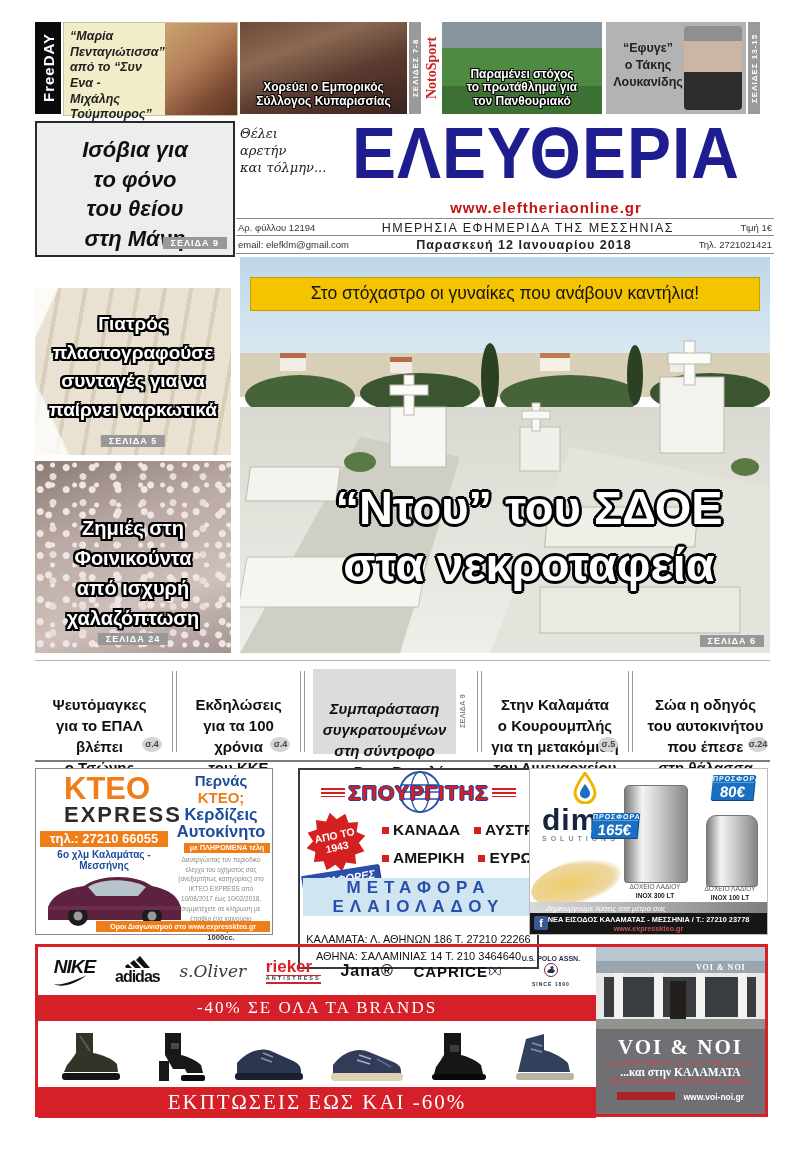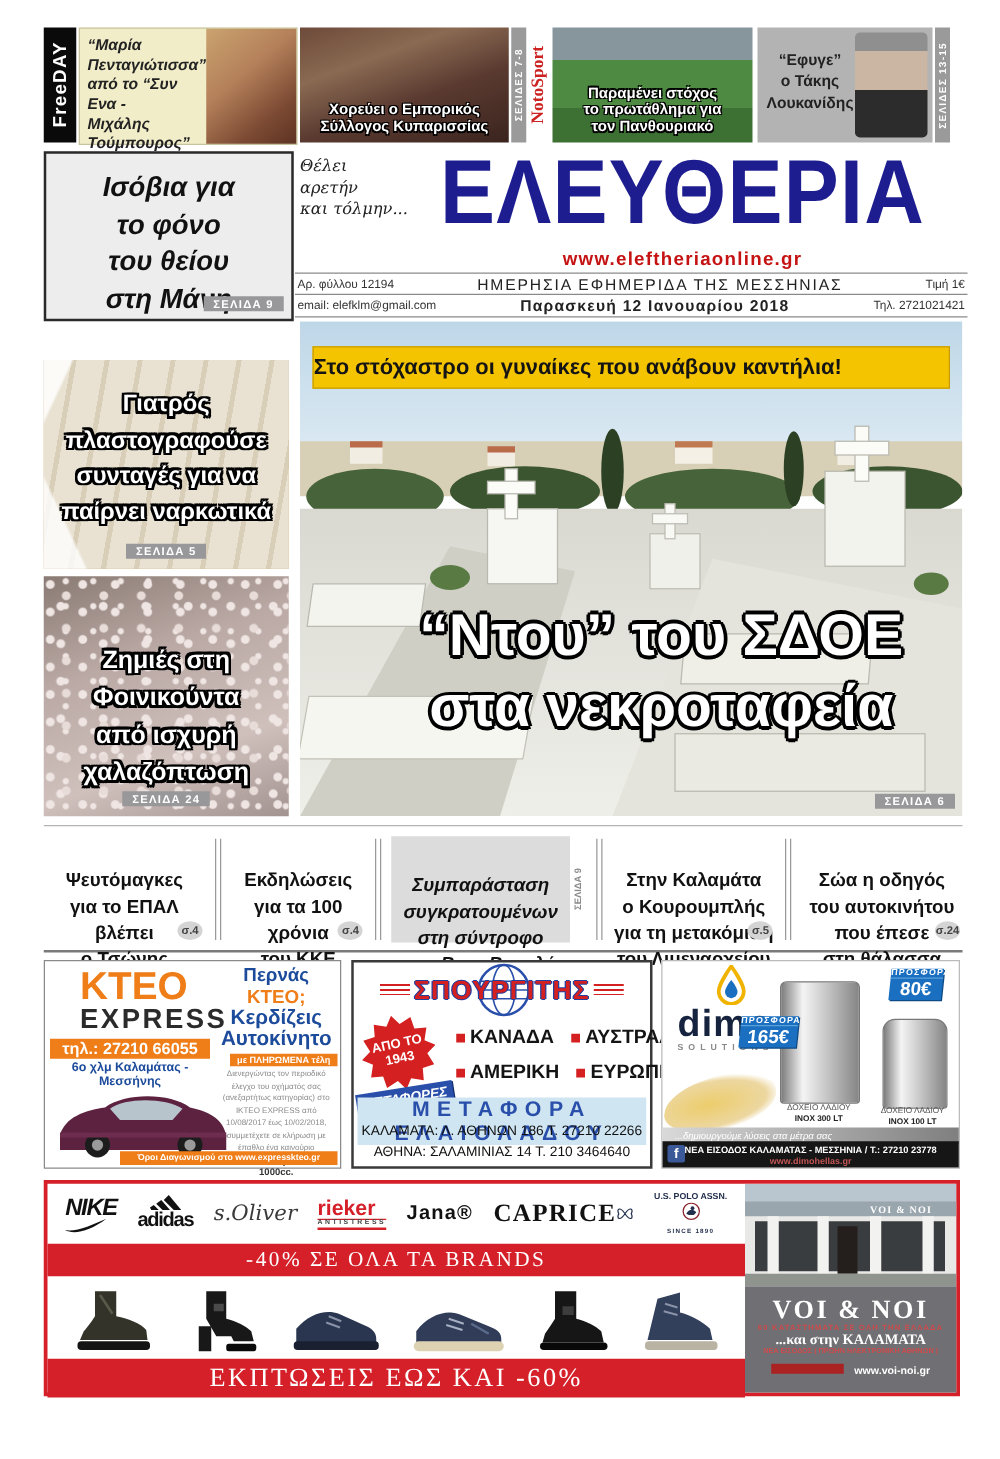--- a/index.html
+++ b/index.html
@@ -45,21 +45,21 @@
      radial-gradient(circle at 20% 30%,#efe6e4 0 3px,transparent 4px),
      radial-gradient(circle at 60% 60%,#e8dcd9 0 3px,transparent 4px),
      radial-gradient(circle at 80% 20%,#efe6e4 0 2px,transparent 3px),
      radial-gradient(circle at 40% 80%,#efe6e4 0 3px,transparent 4px),
      linear-gradient(160deg,#8a7a74 0%,#baa9a4 35%,#cfc0bc 70%,#a39390 100%);
      background-size:26px 22px,30px 26px,22px 20px,34px 30px,100% 100%;}
   .ovl{position:absolute;left:0;right:0;text-align:center;font-weight:900;font-size:20px;line-height:1.5;}
   .cbadge{position:absolute;bottom:8px;left:50%;transform:translateX(-50%);}
   
   .kicker{position:absolute;left:10px;right:10px;top:20px;height:32px;background:#f4c400;border:1px solid #c79c00;
-     color:#141414;font-weight:700;font-size:17.5px;line-height:31px;}
+     color:#141414;font-weight:400;font-size:17.5px;text-align:center;line-height:31px;}
   .headline{position:absolute;left:0;right:0;top:222px;text-align:center;font-weight:900;font-size:47px;line-height:1.22;
      text-shadow:-2px -2px 0 #000,2px -2px 0 #000,-2px 2px 0 #000,2px 2px 0 #000,0 -3px 0 #000,0 3px 0 #000,-3px 0 0 #000,3px 0 0 #000;color:#fff;padding-left:48px;}
   
   .briefs{display:flex;align-items:stretch;border-top:1px solid #b5b5b5;border-bottom:2px solid #7a7a7a;padding:8px 0 6px 0;box-sizing:border-box;}
   .brief{position:relative;font-weight:bold;font-size:15px;line-height:1.4;text-align:center;padding-top:4px;}
   .brief .pg{position:absolute;right:2px;bottom:2px;background:#d4d4d4;color:#444;font-size:9px;font-weight:bold;
      width:20px;height:15px;line-height:15px;border-radius:50%;text-align:center;}
   .brief.gray{background:#dcdcdc;font-style:italic;padding:8px 6px 0 6px;}
   .vsep{width:3px;border-left:1px solid #9a9a9a;border-right:1px solid #9a9a9a;margin:2px 8px;}
   .vlabel{color:#8a8a8a;font-size:7.5px;font-weight:bold;}
@@ -113,21 +113,21 @@
   .bottomad{border:3px solid #d5202a;box-sizing:border-box;}
   .logos{display:flex;align-items:center;justify-content:space-around;height:48px;padding:0 6px;}
   .redbar{background:#d5202a;color:#fff;font-family:"Liberation Serif",serif;text-align:center;letter-spacing:2px;}
   .shoes{display:flex;align-items:flex-end;justify-content:space-around;height:60px;padding:2px 8px 4px 8px;}
   .lg-nike{font-weight:900;font-style:italic;font-size:19px;letter-spacing:-1px;}
   .lg-adidas{font-weight:900;font-size:16px;letter-spacing:-1px;}
   .lg-soliver{font-family:"DejaVu Serif",serif;font-style:italic;font-size:17px;color:#3a3a3a;}
   .lg-rieker{color:#d5202a;font-weight:900;font-size:17px;border-bottom:2px solid #d5202a;line-height:1;}
   .lg-rieker small{display:block;color:#444;font-size:5.5px;letter-spacing:2px;border-top:1px solid #d5202a;font-weight:bold;}
   .lg-jana{font-weight:900;font-size:16px;letter-spacing:1px;}
-  .lg-caprice{font-family:Liberation Serif, serif;font-weight:bold;font-size:20px;letter-spacing:1px;}
+  .lg-caprice{font-family:Liberation Sans, sans-serif;font-weight:bold;font-size:15px;letter-spacing:1px;}
   .lg-uspolo{font-family:Liberation Sans, sans-serif;font-weight:bold;font-size:7px;color:#23304d;text-align:center;line-height:1.3;}
   .voigray{background:#6f6f74;text-align:center;color:#fff;}
   .voi-name{font-family:"Liberation Serif",serif;font-weight:900;font-size:21px;letter-spacing:2px;}
   .voi-l1{color:#d04b4b;font-size:6px;font-weight:bold;letter-spacing:1px;}
   .voi-l2{font-family:"Liberation Serif",serif;font-weight:900;font-size:11.5px;}
   .voi-l3{color:#d04b4b;font-size:5.8px;font-weight:bold;}
   .voi-l4{font-size:8.5px;font-weight:900;}
   .voi-phone{display:inline-block;width:58px;height:8px;background:#a22;vertical-align:middle;margin-right:4px;}
 </style>
 </head>
@@ -341,21 +341,21 @@
         <b>ΚΤΕΟ;</b></div>
       <div class="h2 pre">Κερδίζεις
 Αυτοκίνητο</div>
       <div class="obar" style="font-size:7.3px;height:10px;line-height:10px;margin-top:2px;margin-left:12px;">με ΠΛΗΡΩΜΕΝΑ τέλη κυκλοφορίας!</div>
       <div class="small">Διενεργώντας τον περιοδικό έλεγχο του οχήματός σας (ανεξαρτήτως κατηγορίας) στο ΙΚΤΕΟ EXPRESS από 10/08/2017 έως 10/02/2018, συμμετέχετε σε κλήρωση με έπαθλο ένα καινούριο</div>
       <div class="prize">Mitsubishi Space Star 1000cc.</div>
     </div>
     <div class="abs obar" style="left:60px;right:2px;bottom:2px;height:11px;font-size:7px;line-height:11px;">Όροι Διαγωνισμού στο www.expresskteo.gr</div>
   </div>
 
-  <div class="abs ad spour" style="left:281px;top:768px;width:241px;height:167px;">
+  <div class="abs ad spour" style="left:298px;top:768px;width:241px;height:201px;">
     <svg class="abs" style="left:98px;top:0px;" width="44" height="44" viewBox="0 0 44 44">
       <circle cx="22" cy="22" r="20" fill="#fff" stroke="#2a4faa" stroke-width="2"></circle>
       <ellipse cx="22" cy="22" rx="9" ry="20" fill="none" stroke="#2a4faa" stroke-width="1.3"></ellipse>
       <line x1="3" y1="15" x2="41" y2="15" stroke="#2a4faa" stroke-width="1.3"></line>
       <line x1="3" y1="29" x2="41" y2="29" stroke="#2a4faa" stroke-width="1.3"></line>
       <line x1="2" y1="22" x2="42" y2="22" stroke="#2a4faa" stroke-width="1.3"></line>
     </svg>
     <div style="margin-top:11px;position:relative;">
       <span class="wing"></span><span class="sname">ΣΠΟΥΡΓΙΤΗΣ</span><span class="wing"></span>
     </div>
@@ -420,21 +420,21 @@
     </div>
     <div class="abs dcap" style="left:168px;top:116px;width:64px;">
       <span>ΔΟΧΕΙΟ ΛΑΔΙΟΥ</span><br>
       <b>INOX 100 LT</b><br>
       <span style="font-size:5px;">(ΠΕΡΙΛΑΜΒΑΝΕΤΑΙ Φ.Π.Α.)</span>
     </div>
     <div class="dslogan">...δημιουργούμε λύσεις στα μέτρα σας</div>
     <div class="dfoot">
       <span class="f">f</span>
       <span class="l1">ΝΕΑ ΕΙΣΟΔΟΣ ΚΑΛΑΜΑΤΑΣ - ΜΕΣΣΗΝΙΑ / Τ.: 27210 23778</span>
-      <span class="l2">www.dimohellas.gr</span>
+      <span class="l2">www.expresskteo.gr</span>
     </div>
   </div>
 
   <div class="abs bottomad" style="left:35px;top:944px;width:733px;height:173px;">
     <div class="abs" style="left:0;top:0;width:558px;">
       <div class="logos">
         <span class="lg-nike">
           <span>NIKE</span>
           <svg width="34" height="12" viewBox="0 0 34 12" style="display:block;margin-top:-3px;">
             <path d="M0 9 C8 11 22 5 33 0 C20 10 7 13 0 9 Z" fill="#111"></path>

